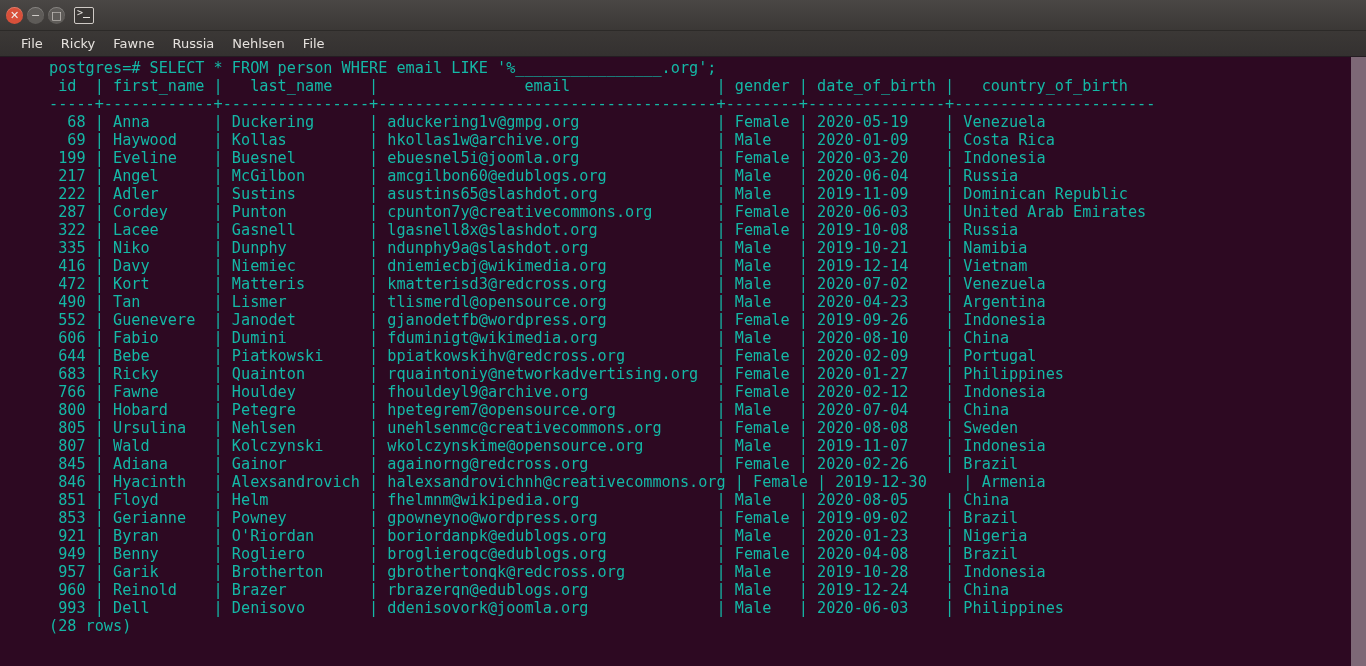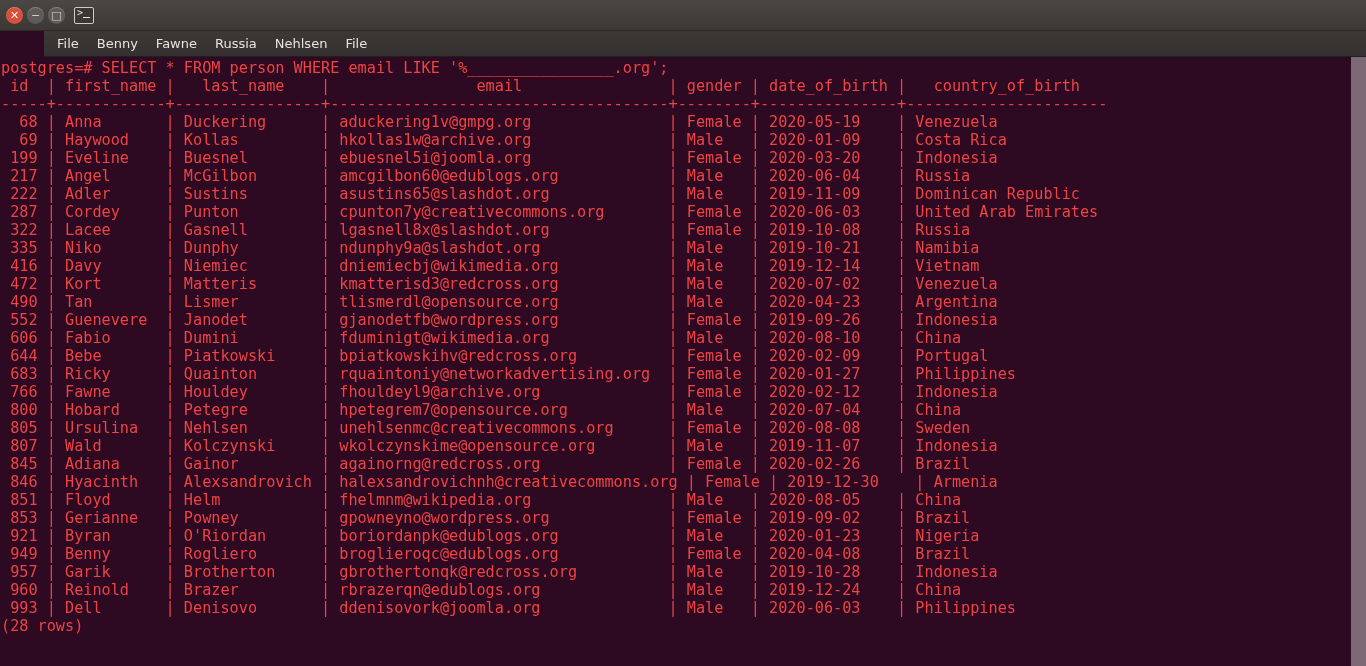--- a/index.html
+++ b/index.html
@@ -83,47 +83,47 @@
     color: #dedad6;
     pointer-events: none;
   }
 
   
   #menubar {
     height: 25px;
     background: linear-gradient(to bottom, #3b3836, #343130);
     display: flex;
     align-items: center;
-    padding-left: 4px;
+    padding-left: 12px;
     border-bottom: 1px solid #241d22;
-    margin-left: 44px;
   }
   .menu-item {
     font-family: "DejaVu Sans", sans-serif;
     font-size: 13px;
     color: #e6e2de;
     padding: 2px 9px 3px 9px;
     cursor: default;
   }
 
   
   #terminal {
     position: relative;
     height: 611px;
     background: #2d0922;
     overflow: hidden;
   }
   #term-text {
     font-family: "DejaVu Sans Mono", monospace;
     font-size: 15.2px;
     line-height: 18px;
-    color: #ef4444;
+    color: #14b8a6;
     white-space: pre;
     padding: 2px 0 0 1px;
     letter-spacing: 0px;
+    margin-left: 48px;
   }
   .tline { height: 18px; }
   #scrollbar {
     position: absolute;
     top: 0;
     right: 0;
     width: 15px;
     height: 100%;
     background: #6f5a68;
   }
@@ -149,21 +149,21 @@
       </div>
     <div class="wbtn max">
         <span class="glyph">□</span>
       </div>
     <div class="term-icon"></div>
   </div>
 </div>
 
 <div id="menubar">
   <div class="menu-item">File</div>
-  <div class="menu-item">Benny</div>
+  <div class="menu-item">Ricky</div>
   <div class="menu-item">Fawne</div>
   <div class="menu-item">Russia</div>
   <div class="menu-item">Nehlsen</div>
   <div class="menu-item">File</div>
 </div>
 
 <div id="terminal">
   <div id="term-text"><div class="tline">postgres=# SELECT * FROM person WHERE email LIKE '%________________.org';</div><div class="tline"> id  | first_name |   last_name    |                email                | gender | date_of_birth |   country_of_birth</div><div class="tline">-----+------------+----------------+-------------------------------------+--------+---------------+----------------------</div><div class="tline">  68 | Anna       | Duckering      | aduckering1v@gmpg.org               | Female | 2020-05-19    | Venezuela</div><div class="tline">  69 | Haywood    | Kollas         | hkollas1w@archive.org               | Male   | 2020-01-09    | Costa Rica</div><div class="tline"> 199 | Eveline    | Buesnel        | ebuesnel5i@joomla.org               | Female | 2020-03-20    | Indonesia</div><div class="tline"> 217 | Angel      | McGilbon       | amcgilbon60@edublogs.org            | Male   | 2020-06-04    | Russia</div><div class="tline"> 222 | Adler      | Sustins        | asustins65@slashdot.org             | Male   | 2019-11-09    | Dominican Republic</div><div class="tline"> 287 | Cordey     | Punton         | cpunton7y@creativecommons.org       | Female | 2020-06-03    | United Arab Emirates</div><div class="tline"> 322 | Lacee      | Gasnell        | lgasnell8x@slashdot.org             | Female | 2019-10-08    | Russia</div><div class="tline"> 335 | Niko       | Dunphy         | ndunphy9a@slashdot.org              | Male   | 2019-10-21    | Namibia</div><div class="tline"> 416 | Davy       | Niemiec        | dniemiecbj@wikimedia.org            | Male   | 2019-12-14    | Vietnam</div><div class="tline"> 472 | Kort       | Matteris       | kmatterisd3@redcross.org            | Male   | 2020-07-02    | Venezuela</div><div class="tline"> 490 | Tan        | Lismer         | tlismerdl@opensource.org            | Male   | 2020-04-23    | Argentina</div><div class="tline"> 552 | Guenevere  | Janodet        | gjanodetfb@wordpress.org            | Female | 2019-09-26    | Indonesia</div><div class="tline"> 606 | Fabio      | Dumini         | fduminigt@wikimedia.org             | Male   | 2020-08-10    | China</div><div class="tline"> 644 | Bebe       | Piatkowski     | bpiatkowskihv@redcross.org          | Female | 2020-02-09    | Portugal</div><div class="tline"> 683 | Ricky      | Quainton       | rquaintoniy@networkadvertising.org  | Female | 2020-01-27    | Philippines</div><div class="tline"> 766 | Fawne      | Houldey        | fhouldeyl9@archive.org              | Female | 2020-02-12    | Indonesia</div><div class="tline"> 800 | Hobard     | Petegre        | hpetegrem7@opensource.org           | Male   | 2020-07-04    | China</div><div class="tline"> 805 | Ursulina   | Nehlsen        | unehlsenmc@creativecommons.org      | Female | 2020-08-08    | Sweden</div><div class="tline"> 807 | Wald       | Kolczynski     | wkolczynskime@opensource.org        | Male   | 2019-11-07    | Indonesia</div><div class="tline"> 845 | Adiana     | Gainor         | againorng@redcross.org              | Female | 2020-02-26    | Brazil</div><div class="tline"> 846 | Hyacinth   | Alexsandrovich | halexsandrovichnh@creativecommons.org | Female | 2019-12-30    | Armenia</div><div class="tline"> 851 | Floyd      | Helm           | fhelmnm@wikipedia.org               | Male   | 2020-08-05    | China</div><div class="tline"> 853 | Gerianne   | Powney         | gpowneyno@wordpress.org             | Female | 2019-09-02    | Brazil</div><div class="tline"> 921 | Byran      | O'Riordan      | boriordanpk@edublogs.org            | Male   | 2020-01-23    | Nigeria</div><div class="tline"> 949 | Benny      | Rogliero       | broglieroqc@edublogs.org            | Female | 2020-04-08    | Brazil</div><div class="tline"> 957 | Garik      | Brotherton     | gbrothertonqk@redcross.org          | Male   | 2019-10-28    | Indonesia</div><div class="tline"> 960 | Reinold    | Brazer         | rbrazerqn@edublogs.org              | Male   | 2019-12-24    | China</div><div class="tline"> 993 | Dell       | Denisovo       | ddenisovork@joomla.org              | Male   | 2020-06-03    | Philippines</div><div class="tline">(28 rows)</div></div>
 
   <div id="scrollbar">

